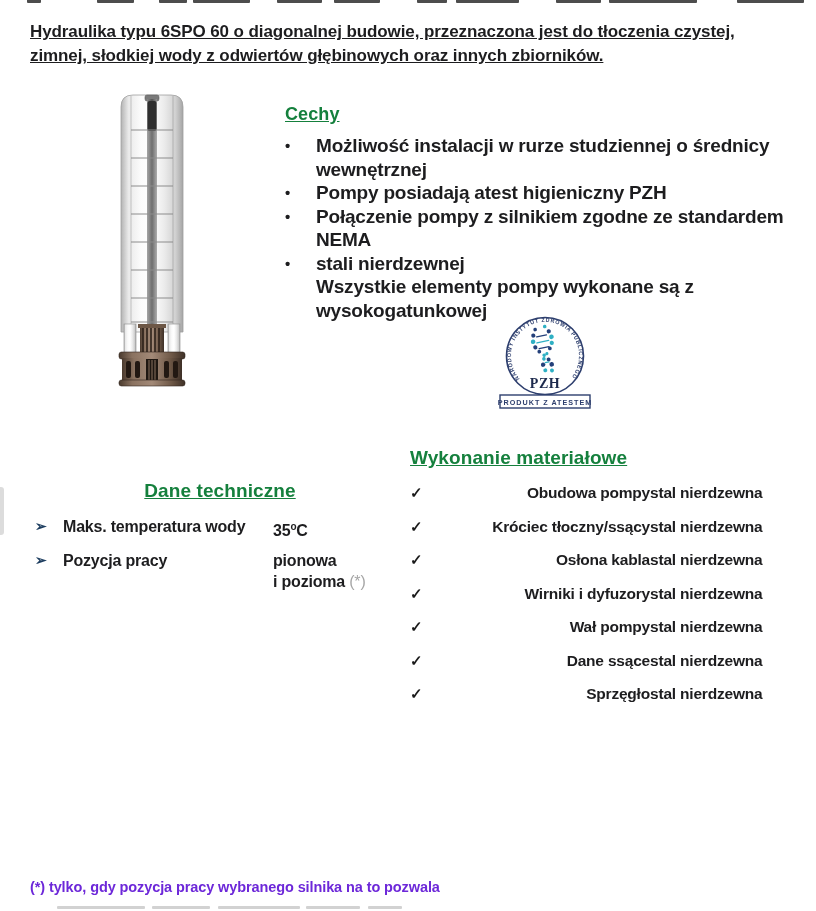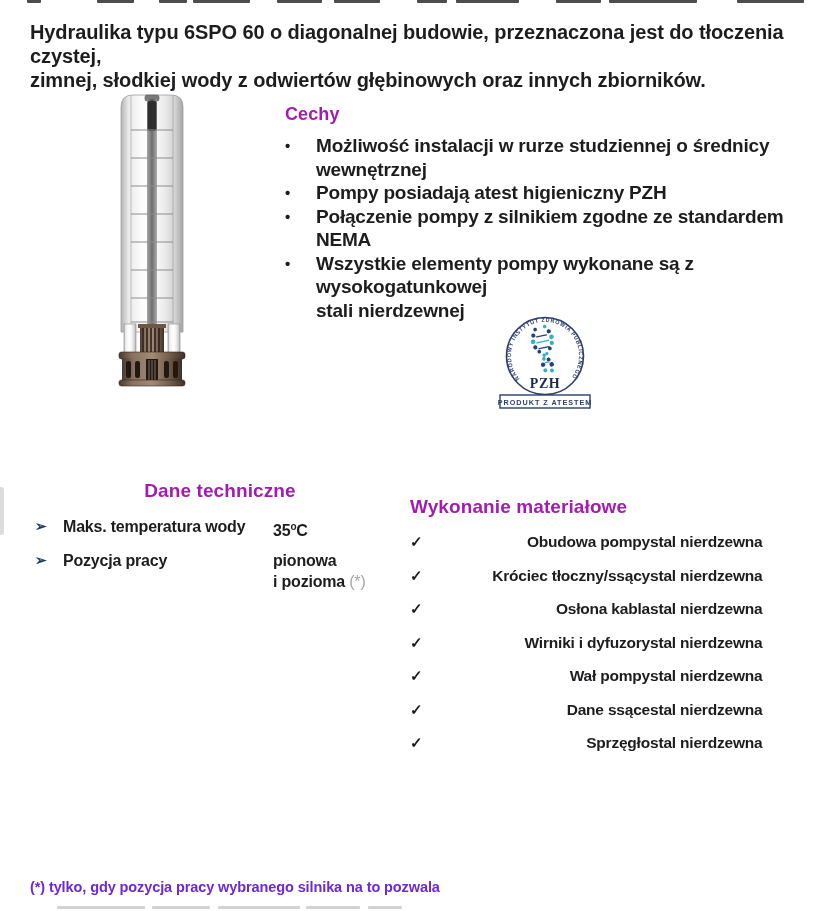--- a/index.html
+++ b/index.html
@@ -13,30 +13,30 @@
   }
   
   .frag { position:absolute; }
   .frag-top { top:0; height:2.5px; background:#4d4d4d; border-radius:0 0 1px 1px; }
   .frag-bottom { top:906px; height:2.5px; background:#d2d2d2; border-radius:1px; }
   .edge-sliver { position:absolute; left:0; top:487px; width:4px; height:48px; background:#dcdcdc; border-radius:0 3px 3px 0; }
 
   
   .intro {
     position:absolute; left:30px; top:20px; width:770px;
-    font-size:20px; font-weight:bold; line-height:24px; letter-spacing:-0.1px;
+    font-size:17px; font-weight:bold; line-height:24px; letter-spacing:-0.1px;text-decoration:underline;
   }
 
   
   .pump { position:absolute; left:116px; top:92px; width:72px; height:296px; }
 
   
   .features { position:absolute; left:285px; top:104px; width:520px; }
   .section-title {
-    color:#a21caf; font-size:18px; font-weight:bold; letter-spacing:0.1px;
+    color:#15803d; font-size:18px; font-weight:bold; letter-spacing:0.1px;text-decoration:underline;
   }
   .features .section-title { margin-bottom:9px; }
   .feature-item { display:flex; }
   .feature-bullet {
     width:31px; flex:none; font-size:15px; font-weight:bold; line-height:23.5px; color:#1d1d1f;
   }
   .feature-lines { font-size:19px; font-weight:bold; line-height:23.5px; letter-spacing:-0.2px; }
 
   
   .badge { position:absolute; left:494px; top:314px; width:102px; height:96px; }
@@ -45,21 +45,21 @@
   .tech { position:absolute; left:35px; top:480px; width:370px; }
   .tech .section-title { font-size:19px; margin-bottom:14px;text-align:center; }
   .tech-row { display:flex; margin-bottom:9px; font-size:16px; font-weight:bold; line-height:21px; }
   .tech-marker { width:28px; flex:none; color:#1c3c5e; font-size:14px; line-height:21px; }
   .tech-label { width:210px; flex:none; letter-spacing:-0.2px; }
   .tech-value { letter-spacing:-0.2px; }
   .tech-value sup { font-size:10px; vertical-align:6px; }
   .muted { color:#a6a6a6; font-weight:normal; }
 
   
-  .materials { position:absolute; left:410px; top:496px; width:382px; }
+  .materials { position:absolute; left:410px; top:447px; width:382px; }
   .materials .section-title { font-size:19px; margin-bottom:13px; }
   .mat-row { display:flex; margin-bottom:12.5px; font-size:15.5px; font-weight:bold; line-height:21px; }
   .mat-check { width:27px; flex:none; font-size:15px; color:#1a1a1a; }
   .mat-label { width:213px; flex:none; letter-spacing:-0.2px;text-align:right; }
   .mat-value { flex:none; letter-spacing:-0.2px; }
 
   
   .footnote {
     position:absolute; left:30px; top:879px;
     font-size:14.5px; font-weight:bold; color:#6d28d9; letter-spacing:-0.1px;
@@ -181,22 +181,22 @@
   </div>
   <div class="feature-item">
     <span class="feature-bullet">•</span>
     <div class="feature-lines">
       <div>Połączenie pompy z silnikiem zgodne ze standardem NEMA</div>
     </div>
   </div>
   <div class="feature-item">
     <span class="feature-bullet">•</span>
     <div class="feature-lines">
+      <div>stali nierdzewnej</div>
       <div>Wszystkie elementy pompy wykonane są z wysokogatunkowej</div>
-      <div>stali nierdzewnej</div>
     </div>
   </div>
 </div>
 
 <div class="badge">
   <svg width="102" height="96" viewBox="0 0 102 96">
     <circle cx="51" cy="42" r="38.5" fill="#ffffff" stroke="#2e3f6e" stroke-width="1.6"></circle>
     <path id="arcText" d="M 27,66 A 34,34 0 1 1 75,66" fill="none"></path>
     <text font-size="5.8" font-weight="bold" fill="#2e3f6e" letter-spacing="0.8" font-family="Liberation Sans, sans-serif">
       <textPath href="#arcText" startOffset="2" textLength="154" lengthAdjust="spacingAndGlyphs">NARODOWY INSTYTUT ZDROWIA PUBLICZNEGO</textPath>

